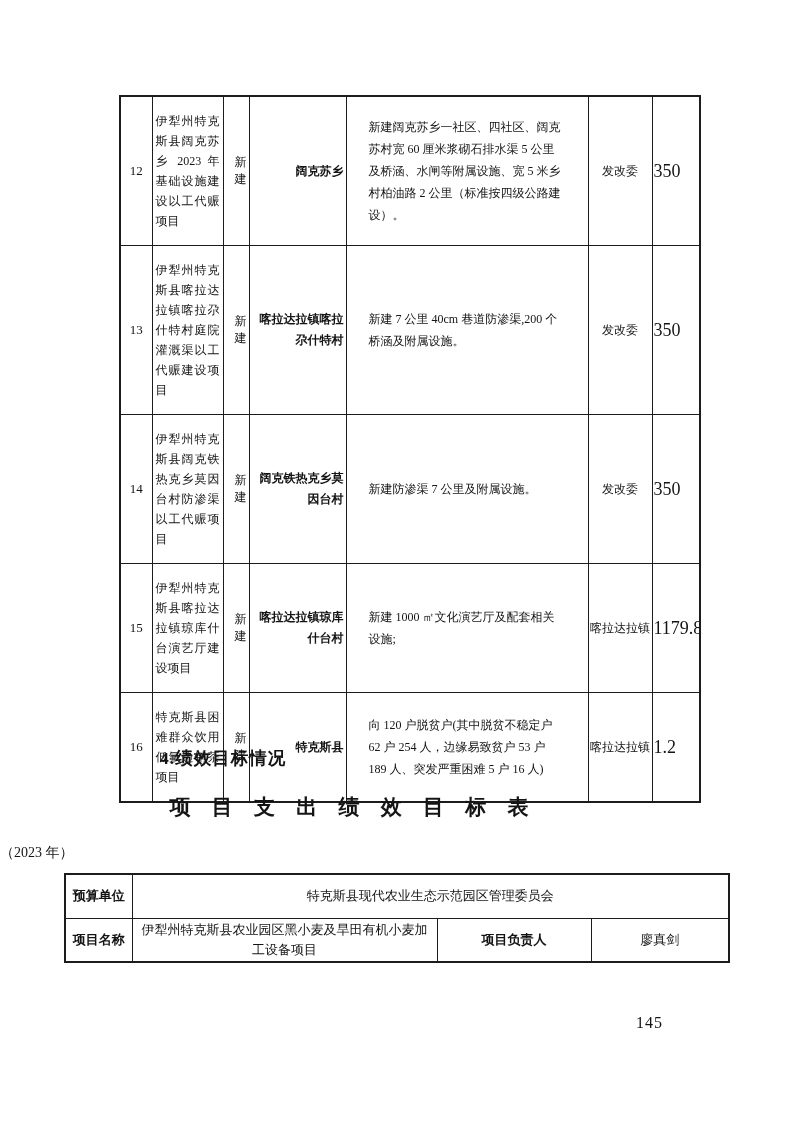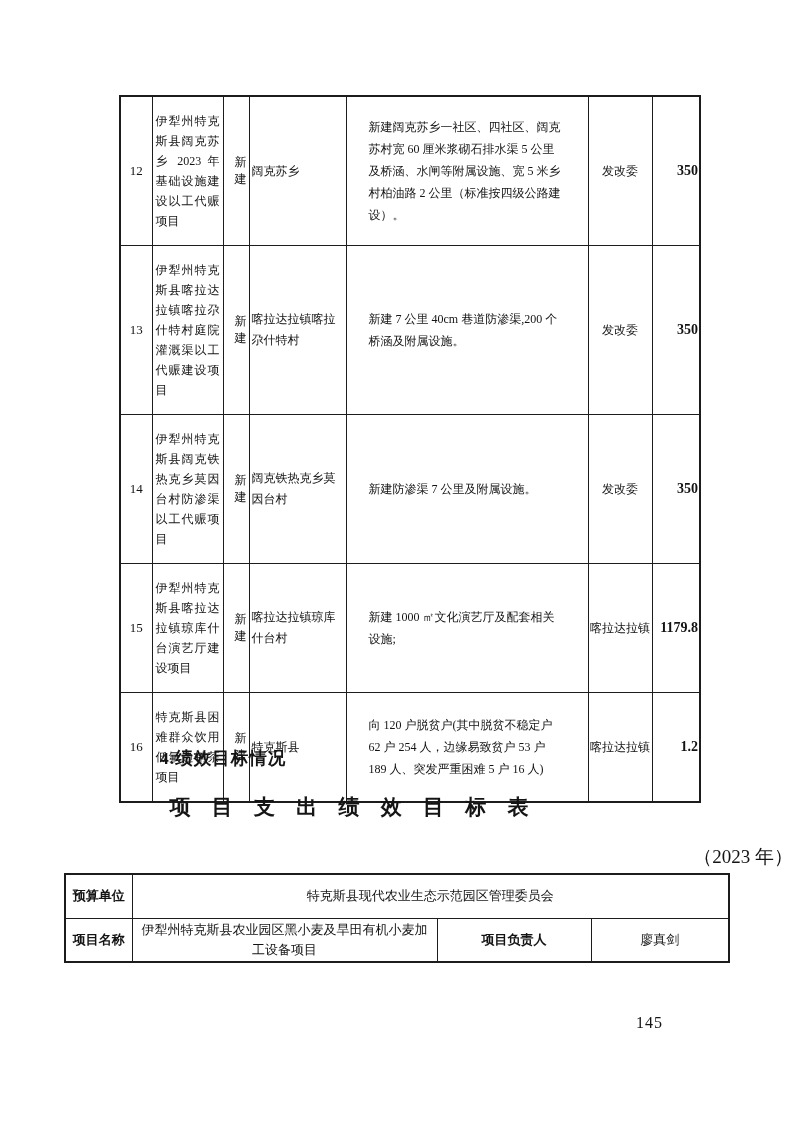--- a/index.html
+++ b/index.html
@@ -10,34 +10,34 @@
   }
   table{border-collapse:collapse;table-layout:fixed;position:absolute;background:#fff;}
   td{vertical-align:middle;overflow:hidden;}
 
   
   .main-table{left:119px;top:95px;width:580px;border:2px solid #1c1c1c;}
   .main-table td{border:1px solid #1c1c1c;font-size:12px;}
   .main-table td.num{text-align:center;font-size:13px;font-family:"Liberation Serif",serif;}
   .main-table td.name{text-align:justify;text-justify:inter-character;padding:14px 3px;line-height:20px;}
   .main-table td.type{text-align:center;padding:0 11px;}
-  .main-table td.loc{text-align:left;line-height:21px;padding:12px 2px;}
+  .main-table td.loc{text-align:right;line-height:21px;padding:12px 2px;font-weight:bold;}
   .main-table td.desc{text-align:left;padding:3px 22px;line-height:22px;}
   .main-table td.dept{text-align:center;}
-  .main-table td.amt{text-align:right;font-size:14px;font-weight:bold;}
+  .main-table td.amt{text-align:left;font-size:18px;}
   .main-table tr.total-row td{border-top:2px solid #1c1c1c;}
   .total-flex{display:flex;justify-content:space-evenly;align-items:center;width:100%;}
   .total-flex span{font-weight:bold;font-size:13.5px;}
   .total-amt{font-weight:bold;font-size:13.5px;text-align:center;}
 
   
   .sec-heading{position:absolute;left:160px;top:746px;font-size:17.5px;font-weight:bold;letter-spacing:1px;}
   .table-title{position:absolute;left:0;top:793px;width:706px;text-align:center;
     font-size:21px;font-weight:bold;letter-spacing:8px;}
-  .table-subtitle{position:absolute;left:0;top:844px;width:793px;text-align:right;font-size:19px;}
+  .table-subtitle{position:absolute;left:0;top:844px;width:793px;text-align:left;font-size:14px;}
 
   
   .perf-table{left:64px;top:873px;width:664px;border:2px solid #1c1c1c;}
   .perf-table td{border:1px solid #1c1c1c;font-size:13px;text-align:center;line-height:20px;padding:1px 3px;}
   .perf-table td.lbl{font-weight:bold;}
 
   .page-number{position:absolute;left:636px;top:1014px;font-size:16px;letter-spacing:1px;}
 </style>
 </head>
 <body>

